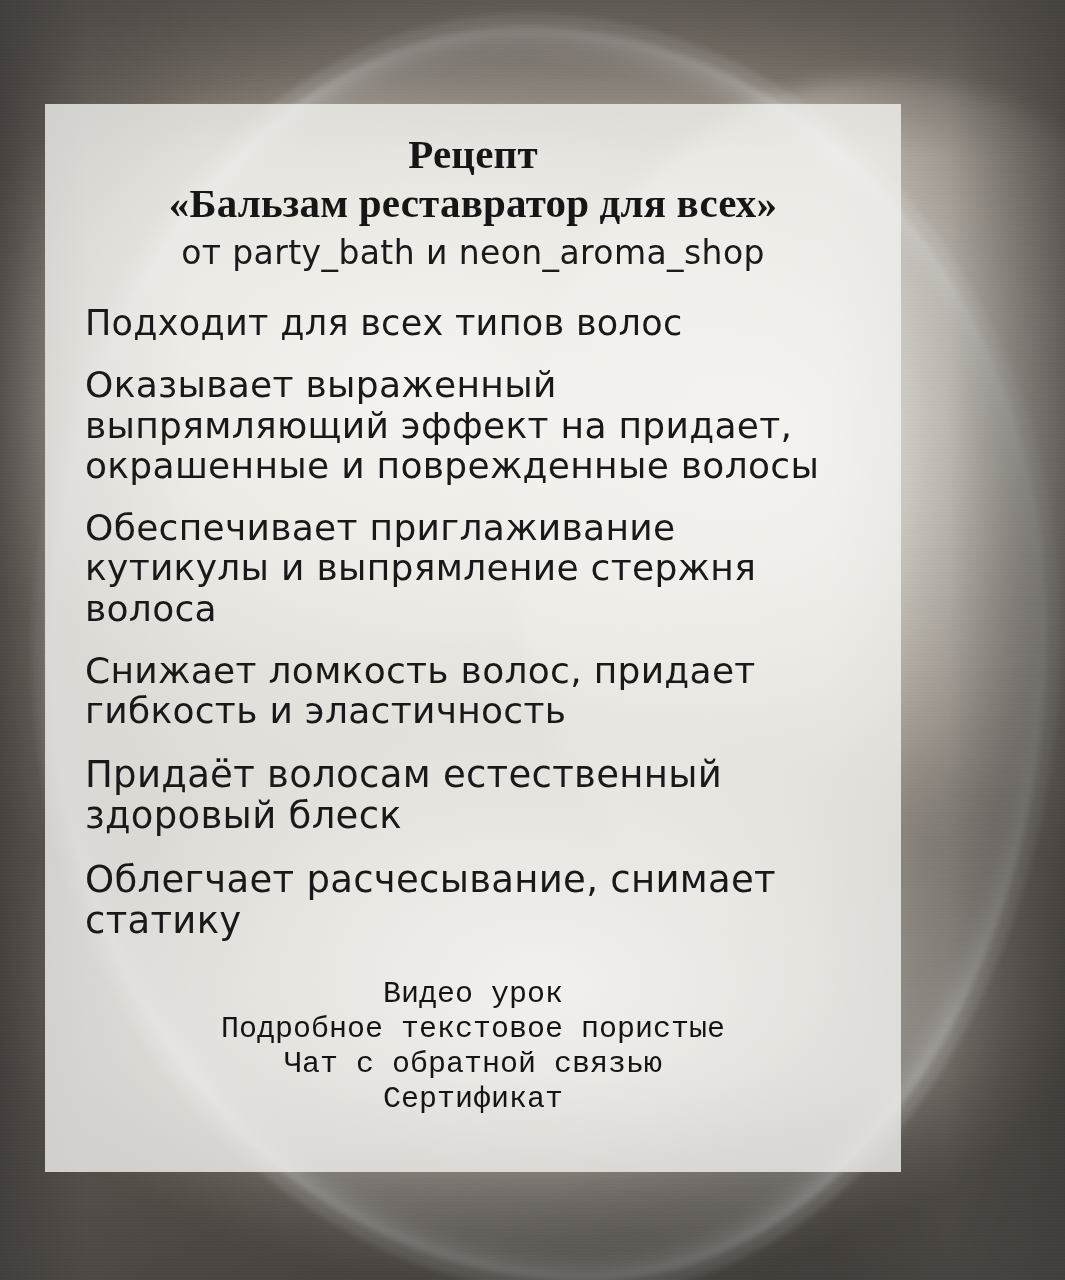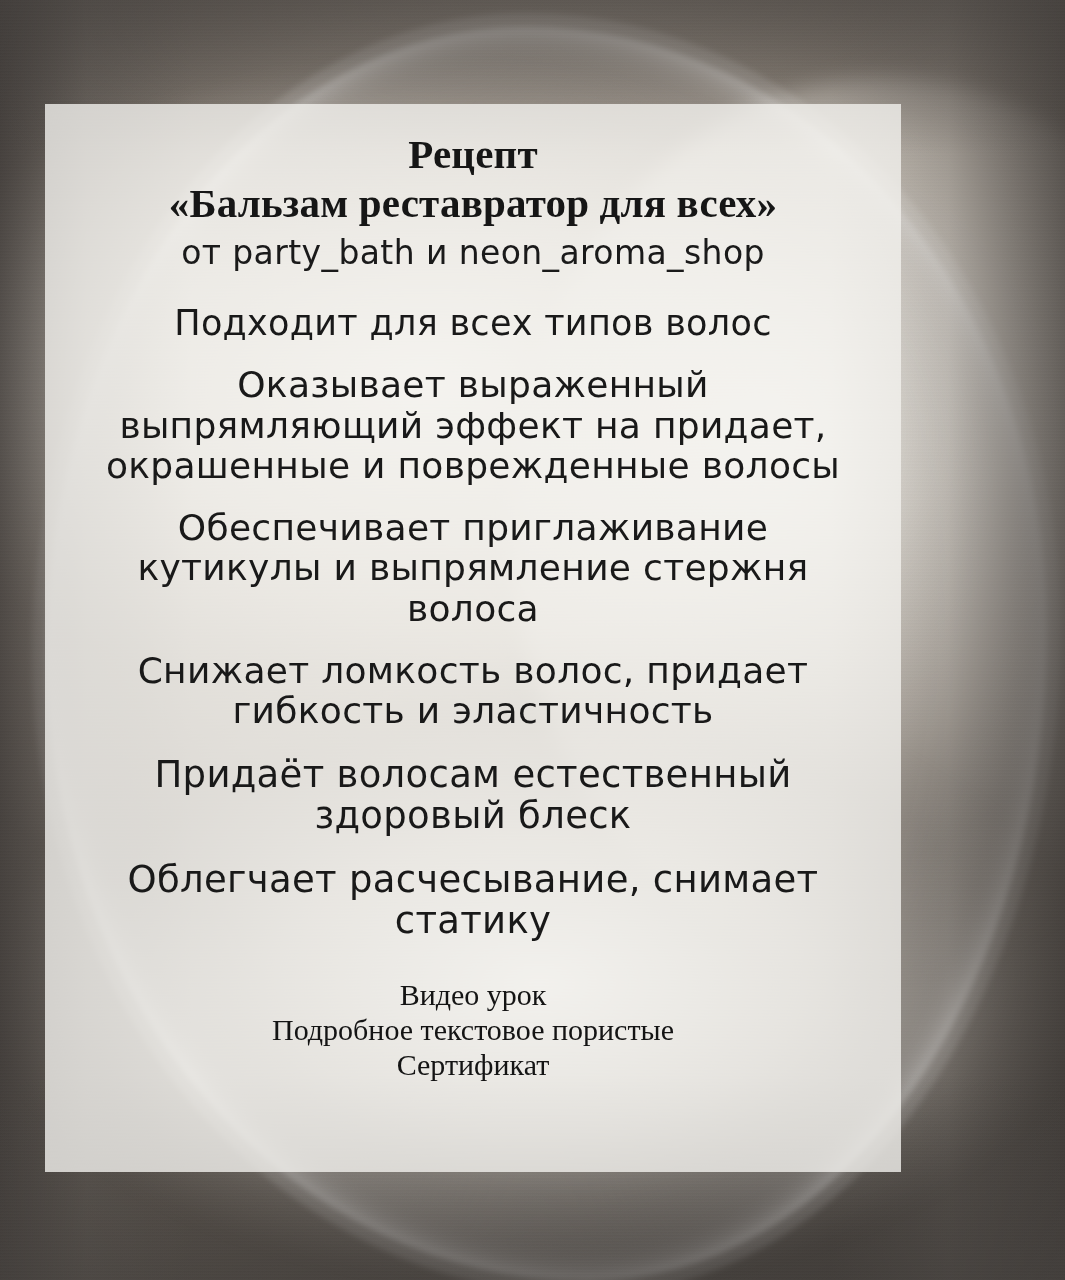--- a/index.html
+++ b/index.html
@@ -155,40 +155,39 @@
 
   .benefits {
     width: 100%;
     margin-top: 26px;
     display: flex;
     flex-direction: column;
     align-items: center;
     gap: 0;
   }
   .benefit {
-    text-align: center;
     font-family: "DejaVu Sans", sans-serif;
     font-weight: 400;
     color: #191919;
     letter-spacing: 0.3px;
     line-height: 1.12;
     margin: 0 0 22px 0;
     padding: 0 6px;
     width: 100%;
     box-sizing: border-box;
   }
   .benefit.s-36 { font-size: 35px; }
   .benefit.s-37 { font-size: 36px; }
   .benefit.s-38 { font-size: 37px; }
 
   .footer-block {
     margin-top: 14px;
     width: 100%;
     text-align: center;
-    font-family: Liberation Serif, serif;
+    font-family: Liberation Mono, monospace;
     color: #141414;
     font-size: 30px;
     line-height: 35px;
   }
   .footer-line {
     display: block;
   }
 </style>
 </head>
 <body>
@@ -219,17 +218,18 @@
       <p class="benefit s-37">Оказывает выраженный выпрямляющий эффект на придает, окрашенные и поврежденные волосы</p>
       <p class="benefit s-37">Обеспечивает приглаживание кутикулы и выпрямление стержня волоса</p>
       <p class="benefit s-37">Снижает ломкость волос, придает гибкость и эластичность</p>
       <p class="benefit s-38">Придаёт волосам естественный здоровый блеск</p>
       <p class="benefit s-38">Облегчает расчесывание, снимает статику</p>
     </div>
 
     <div class="footer-block">
       <span class="footer-line">Видео урок</span>
       <span class="footer-line">Подробное текстовое пористые</span>
+      <span class="footer-line">Чат с обратной связью</span>
       <span class="footer-line">Сертификат</span>
     </div>
 
   </div>
 </div>
 
 </body></html>

